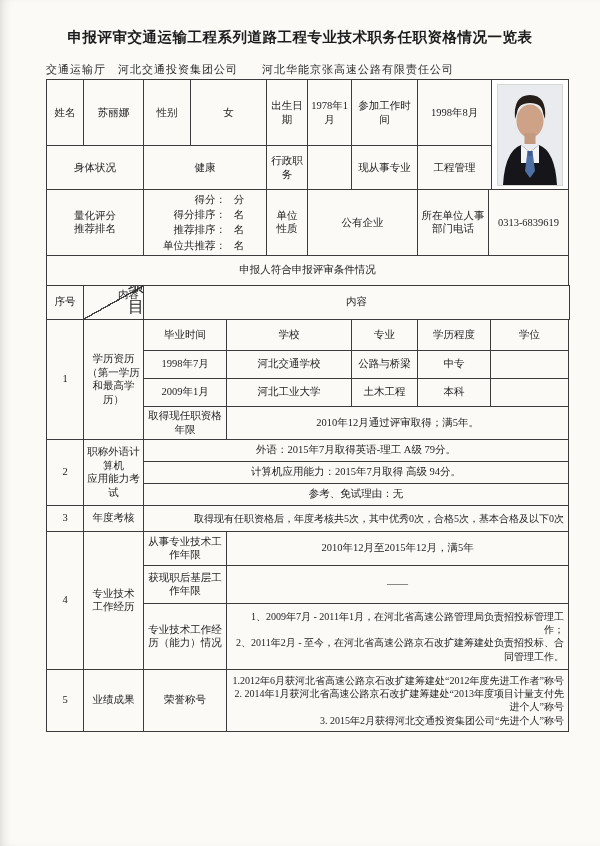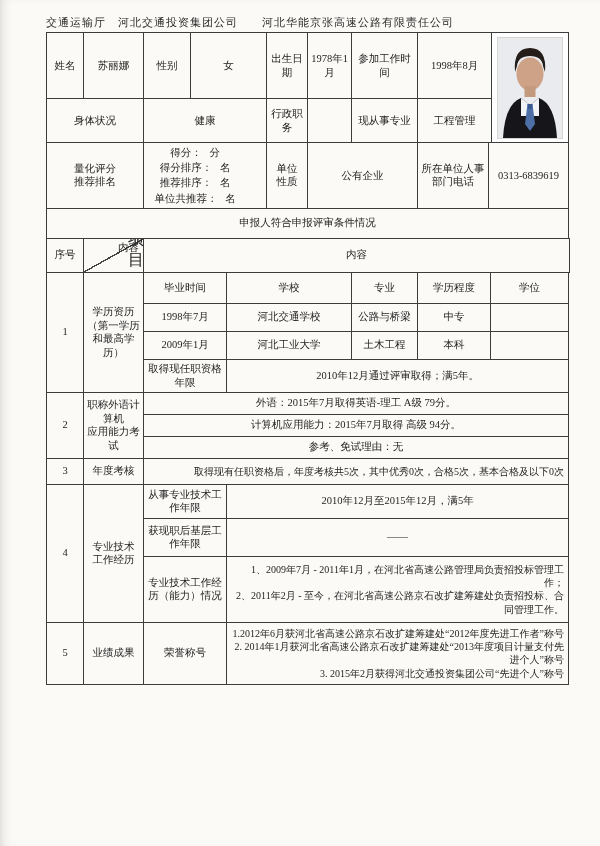--- a/index.html
+++ b/index.html
@@ -32,37 +32,38 @@
   .fs10{font-size:10px;}
   .pre{white-space:pre-line;}
   
   .photocell{padding:0;background:#fff;}
   .photo{
     width:64px;height:100px;margin:0 auto;background:#e9ebee;
     outline:1px solid #d6d6d2;
   }
   
   .scorecell{padding:2px 14px 2px 2px;}
-  .score-line{display:flex;justify-content:center;font-size:10.5px;line-height:1.45;}
+  .score-line{display:flex;justify-content:flex-end;font-size:10.5px;line-height:1.45;}
   .score-lbl{text-align:right;}
   .score-unit{width:26px;text-align:center;}
   
   .diag{position:relative;padding:0;}
   .diag-bg{position:absolute;inset:0;
     background:linear-gradient(to bottom right,
       transparent calc(50% - .7px), #444 calc(50% - .7px),
       #444 calc(50% + .7px), transparent calc(50% + .7px));}
   .diag-tr{position:absolute;top:2px;right:4px;font-size:10.5px;}
   .diag-bl{position:absolute;bottom:2px;left:4px;font-size:16px;margin-left:40px;}
 </style>
 </head>
 <body>
 
 <div class="page">
 
+  <div class="title">申报评审交通运输工程系列道路工程专业技术职务任职资格情况一览表</div>
   <div class="orgline">交通运输厅　河北交通投资集团公司　　河北华能京张高速公路有限责任公司</div>
 
   <div class="twrap">
 
     <table class="first">
       <colgroup>
         <col style="width:37px">
           <col style="width:60px">
           <col style="width:47px">
         <col style="width:76px">

